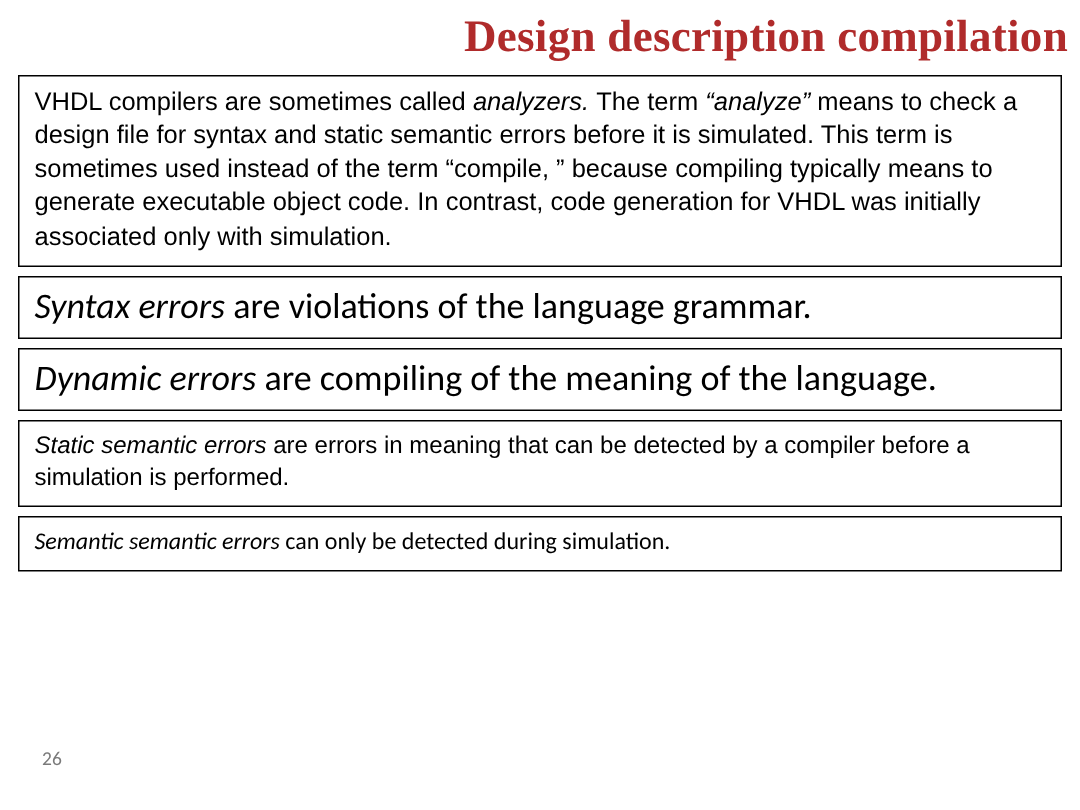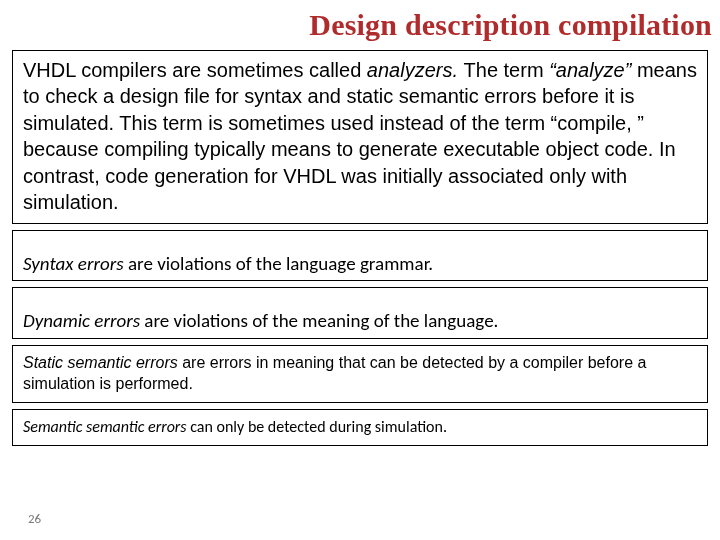--- a/index.html
+++ b/index.html
@@ -29,40 +29,40 @@
     letter-spacing: 0.2px;
   }
   .box {
     border: 1px solid #000;
     margin: 4px 4px 6px 4px;
     padding: 6px 10px 8px 10px;
     line-height: 1.32;
   }
   .b1 {
     font-family: Arial, Helvetica, sans-serif;
-    font-size: 20px;
+    font-size: 17px;
   }
   .b2, .b3 {
     font-family: Calibri, "Segoe UI", Arial, sans-serif;
-    font-size: 19px;
-    padding-top: 20px;
+    font-size: 24px;
+    padding-top: 4px;
     padding-bottom: 4px;
   }
   .b4, .b5 {
     font-family: Arial, Helvetica, sans-serif;
     font-size: 16px;
   }
   .b5 {
     font-family: Calibri, "Segoe UI", Arial, sans-serif;
   }
   .em { font-style: italic; }
   .pagenum {
     position: absolute;
     left: 28px;
-    bottom: 14px;
+    bottom: 26px;
     font-family: Calibri, Arial, sans-serif;
     font-size: 13px;
     color: #7a7a7a;
   }
 </style>
 </head>
 <body>
 
 <div class="slide">
 
@@ -70,21 +70,21 @@
 
   <div class="box b1">
     <span>VHDL compilers are sometimes called </span><span class="em">analyzers. </span><span>The term </span><span class="em">“analyze” </span><span>means to check a design file for syntax and static semantic errors before it is simulated. This term is sometimes used instead of the term “compile, ” because compiling typically means to generate executable object code. In contrast, code generation for VHDL was initially associated only with simulation.</span>
   </div>
 
   <div class="box b2">
     <span class="em">Syntax errors</span><span> are violations of the language grammar.</span>
   </div>
 
   <div class="box b3">
-    <span class="em">Dynamic errors</span><span> are violations of the meaning of the language.</span>
+    <span class="em">Dynamic errors</span><span> are compiling of the meaning of the language.</span>
   </div>
 
   <div class="box b4">
     <span class="em">Static semantic errors</span><span> are errors in meaning that can be detected by a compiler before a simulation is performed.</span>
   </div>
 
   <div class="box b5">
     <span class="em">Semantic semantic errors</span><span> can only be detected during simulation.</span>
   </div>
 

